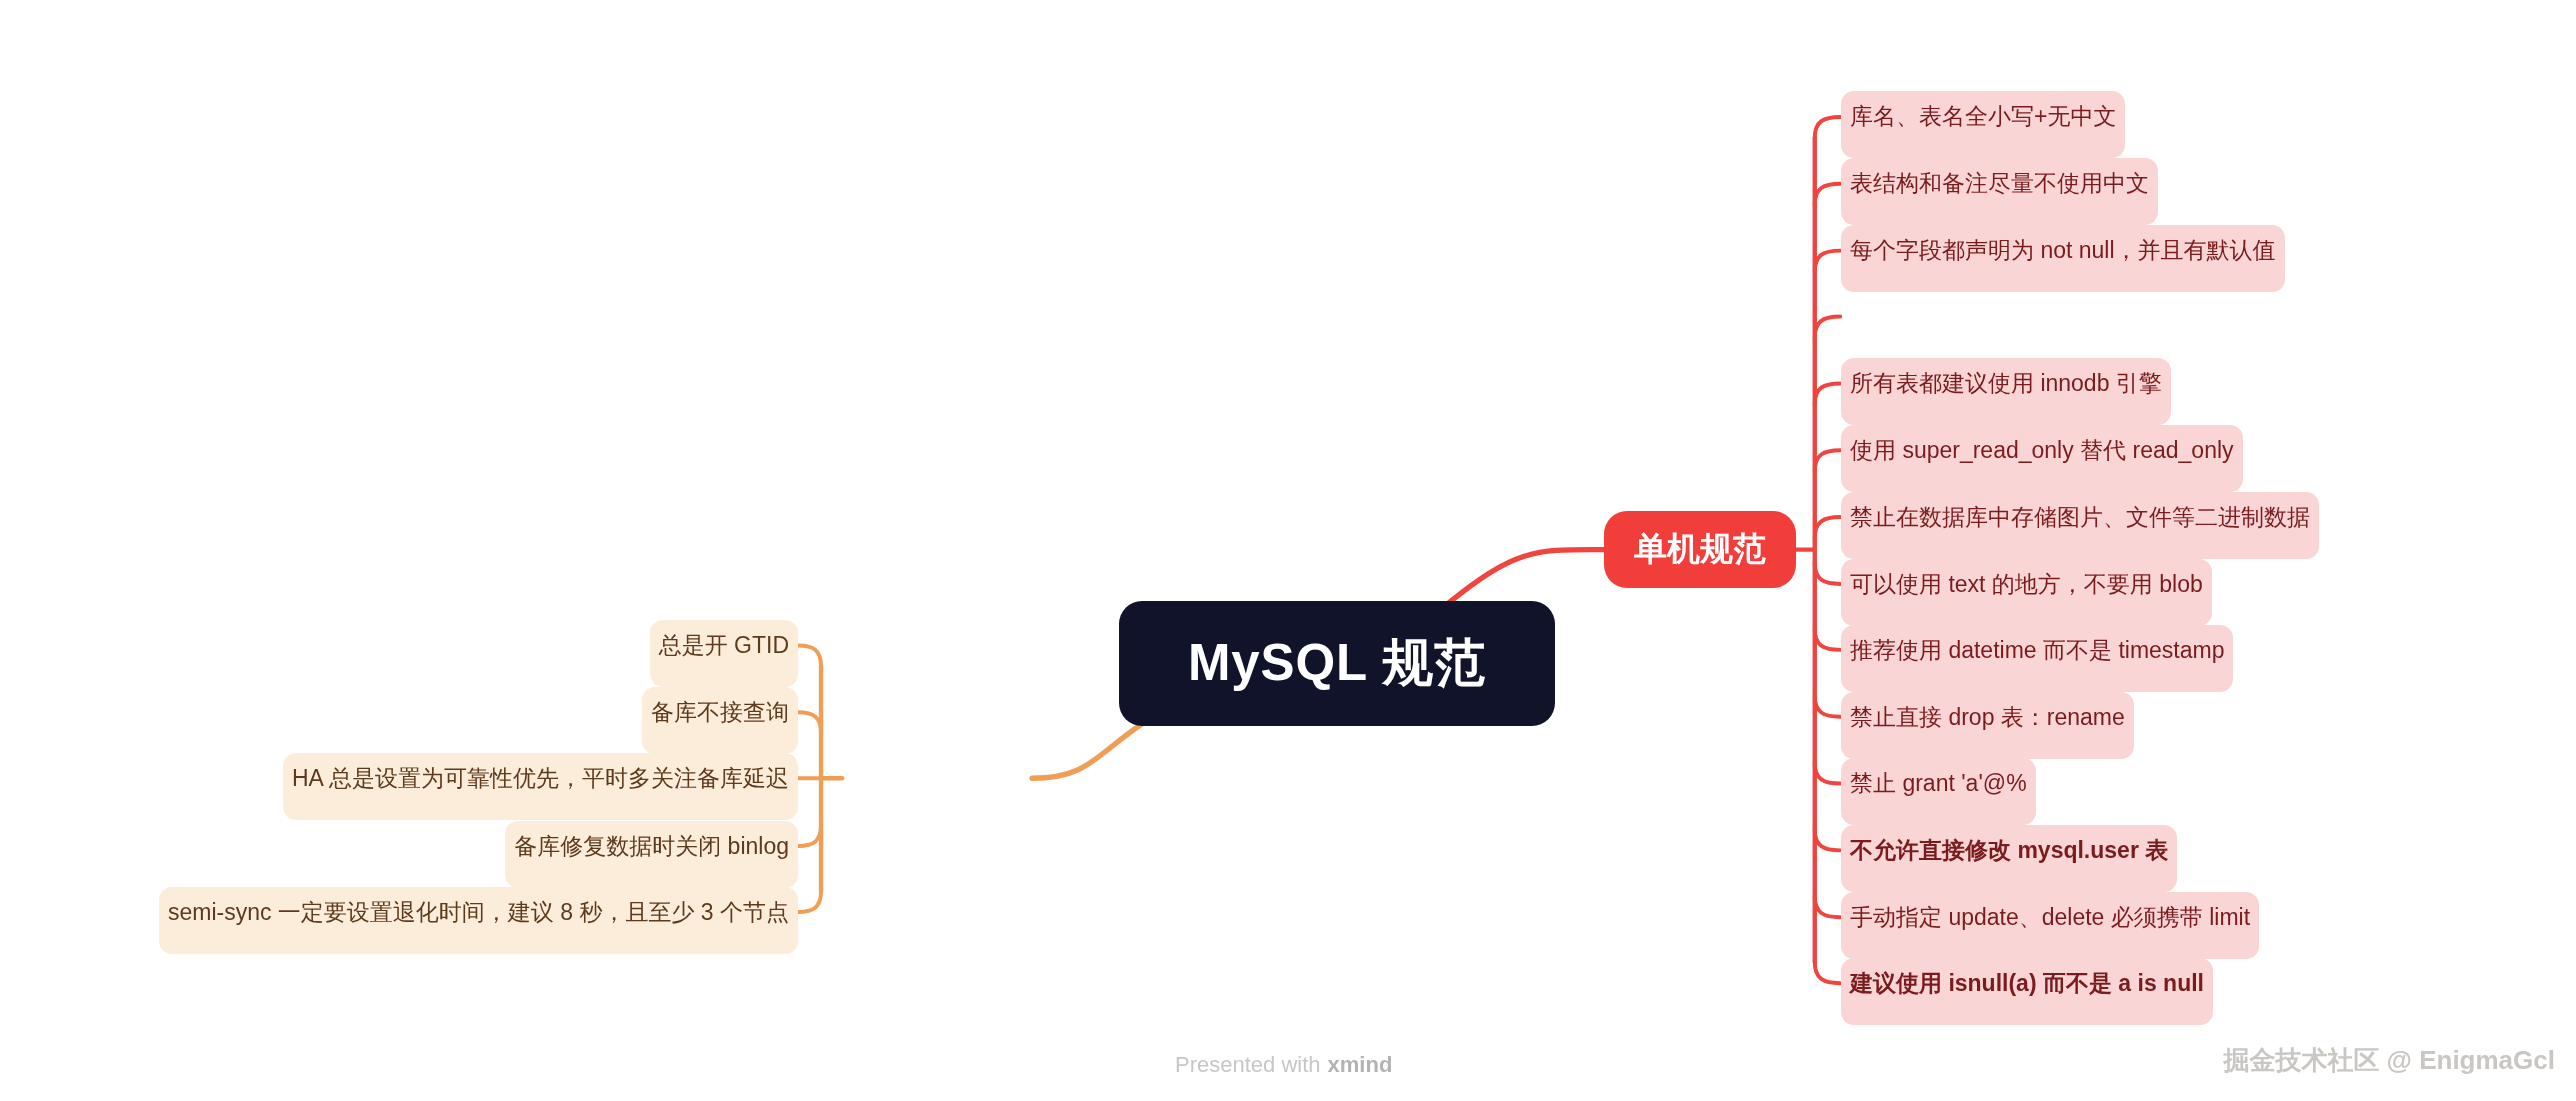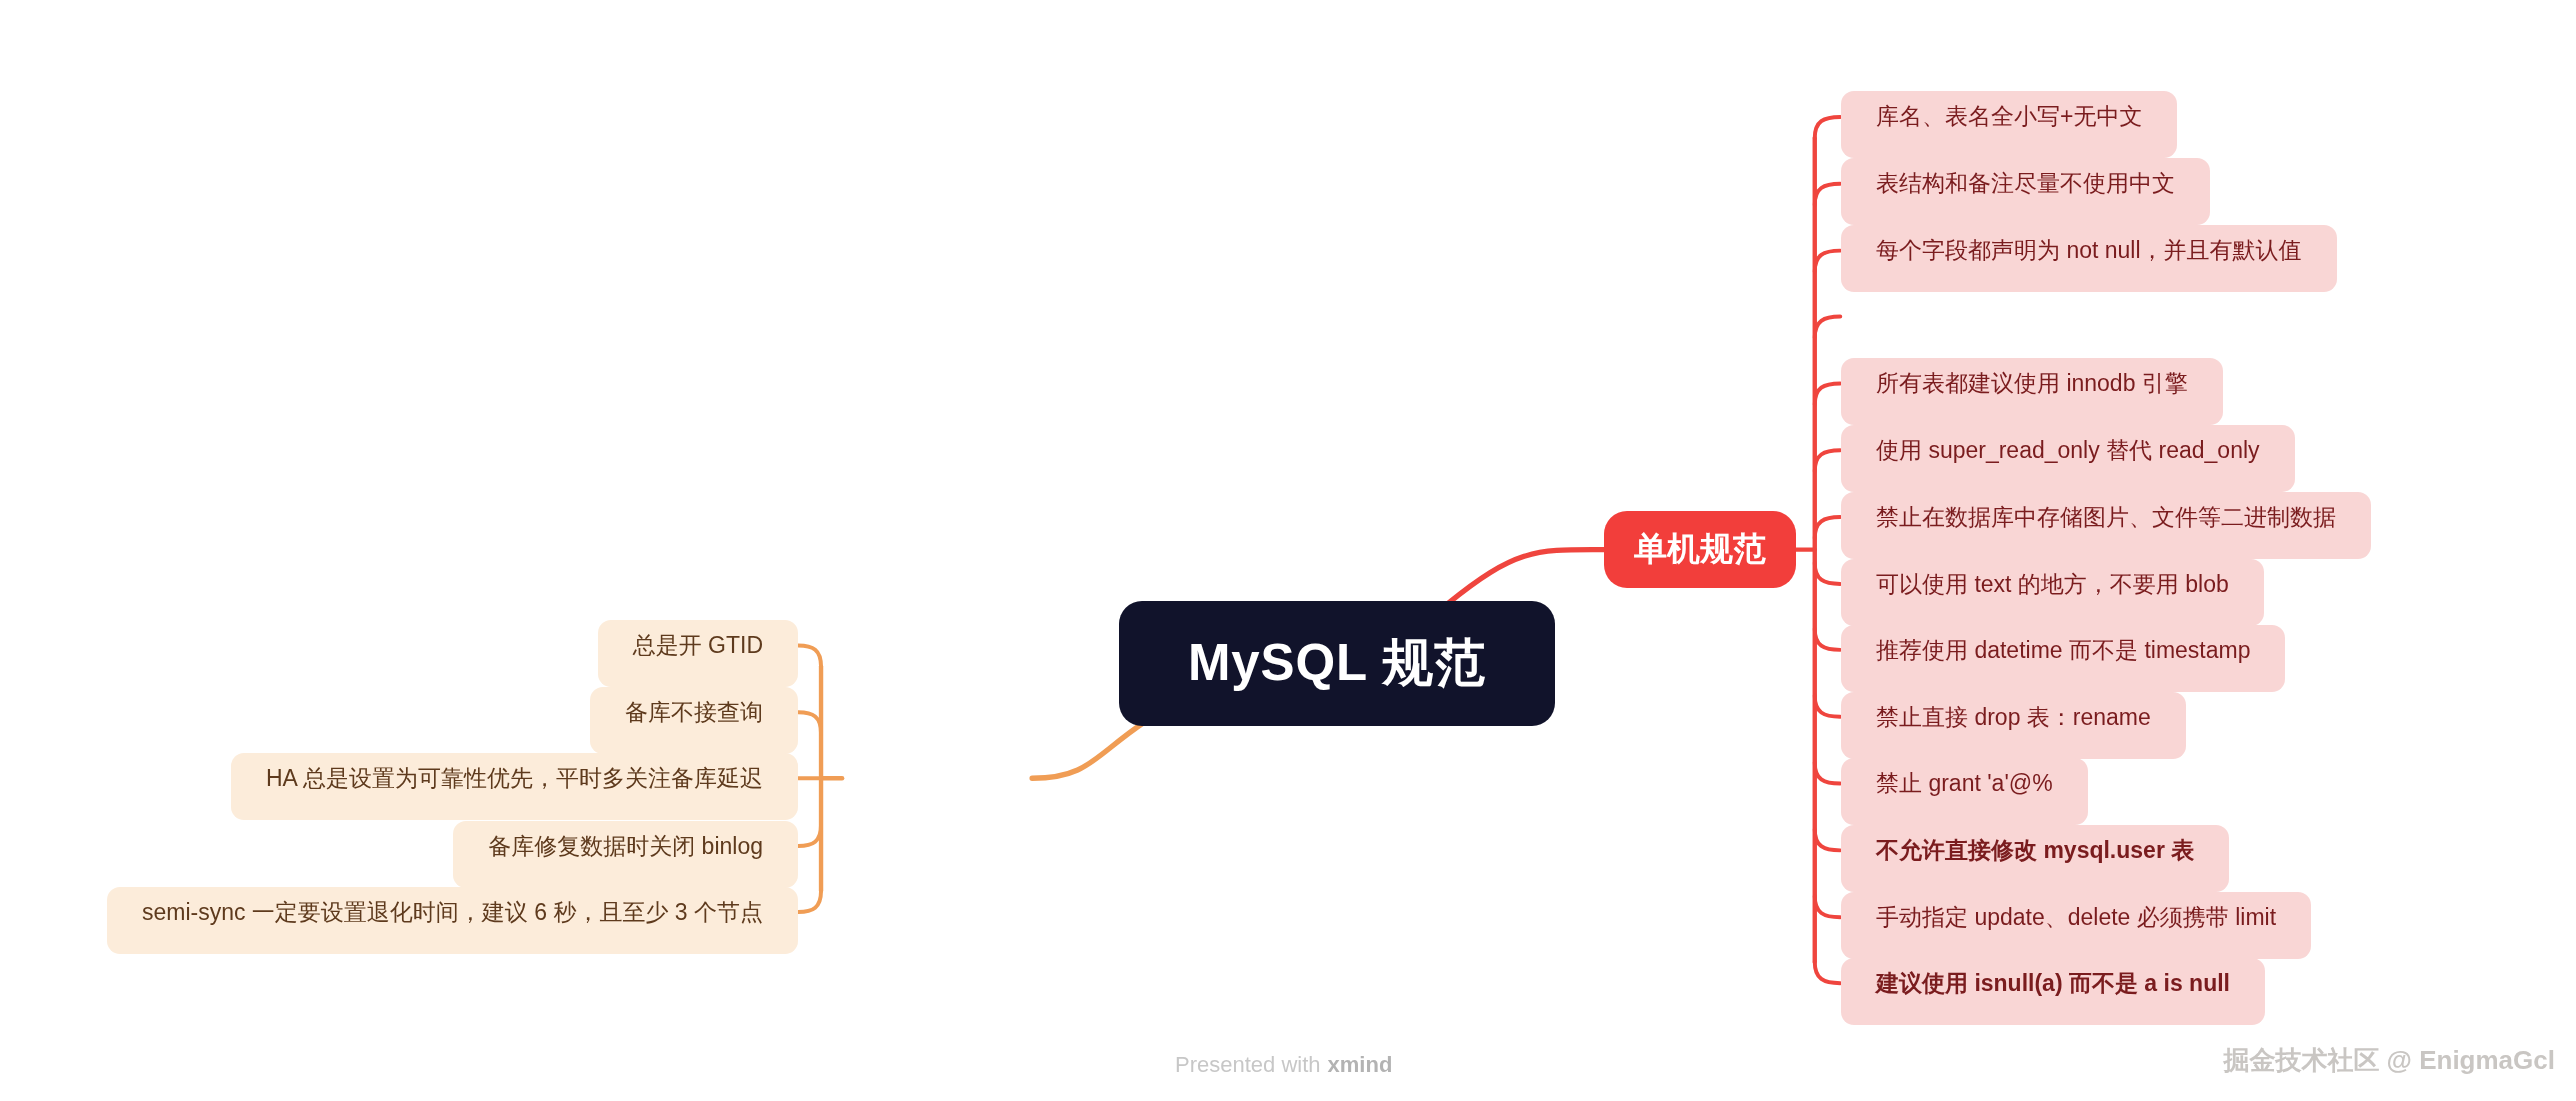--- a/index.html
+++ b/index.html
@@ -16,21 +16,21 @@
     left:1119px;top:601px;width:436px;height:125px;border-radius:23px;
     font-size:51px;font-weight:bold;letter-spacing:0.9px;
   }
   .branch-node{
     height:77px;border-radius:23px;font-size:33px;font-weight:bold;padding:0 30px;
   }
   #node-standalone{left:1604px;top:511px;}
   #node-cluster{left:842px;top:740px;}
   .leaf{
     position:absolute;height:67px;line-height:51px;border-radius:13px;
-    padding:0 35px;font-size:23px;white-space:nowrap;
+    padding:0 9px;font-size:23px;white-space:nowrap;
   }
   .presented{
     position:absolute;left:1175px;top:1052px;font-size:22px;color:#c7c7c7;white-space:nowrap;
   }
   .presented b{color:#b3b3b3;font-weight:bold;margin-left:7px;}
   .juejin{
     position:absolute;right:21px;top:1043px;font-size:26px;font-weight:600;
     color:#c9c6c3;text-shadow:1.8px 1.8px 0 #ffffff;white-space:nowrap;
   }
 </style>
@@ -86,15 +86,15 @@
     <div class="leaf" style="top: 625px; left: 1841px; background: rgb(249, 214, 213); color: rgb(122, 28, 30);">推荐使用 datetime 而不是 timestamp</div>
     <div class="leaf" style="top: 692px; left: 1841px; background: rgb(249, 214, 213); color: rgb(122, 28, 30);">禁止直接 drop 表：rename</div>
     <div class="leaf" style="top: 758px; left: 1841px; background: rgb(249, 214, 213); color: rgb(122, 28, 30);">禁止 grant 'a'@%</div>
     <div class="leaf" style="top: 825px; left: 1841px; background: rgb(249, 214, 213); color: rgb(122, 28, 30); font-weight: bold;">不允许直接修改 mysql.user 表</div>
     <div class="leaf" style="top: 892px; left: 1841px; background: rgb(249, 214, 213); color: rgb(122, 28, 30);">手动指定 update、delete 必须携带 limit</div>
     <div class="leaf" style="top: 958px; left: 1841px; background: rgb(249, 214, 213); color: rgb(122, 28, 30); font-weight: bold;">建议使用 isnull(a) 而不是 a is null</div>
     <div class="leaf" style="top: 620px; right: 1778px; background: rgb(252, 236, 218); color: rgb(94, 58, 29);">总是开 GTID</div>
     <div class="leaf" style="top: 687px; right: 1778px; background: rgb(252, 236, 218); color: rgb(94, 58, 29);">备库不接查询</div>
     <div class="leaf" style="top: 753px; right: 1778px; background: rgb(252, 236, 218); color: rgb(94, 58, 29);">HA 总是设置为可靠性优先，平时多关注备库延迟</div>
     <div class="leaf" style="top: 821px; right: 1778px; background: rgb(252, 236, 218); color: rgb(94, 58, 29);">备库修复数据时关闭 binlog</div>
-    <div class="leaf" style="top: 887px; right: 1778px; background: rgb(252, 236, 218); color: rgb(94, 58, 29);">semi-sync 一定要设置退化时间，建议 6 秒，且至少 3 个节点</div>
+    <div class="leaf" style="top: 887px; right: 1778px; background: rgb(252, 236, 218); color: rgb(94, 58, 29);">semi-sync 一定要设置退化时间，建议 8 秒，且至少 3 个节点</div>
   </div>
 
 
 </body></html>

